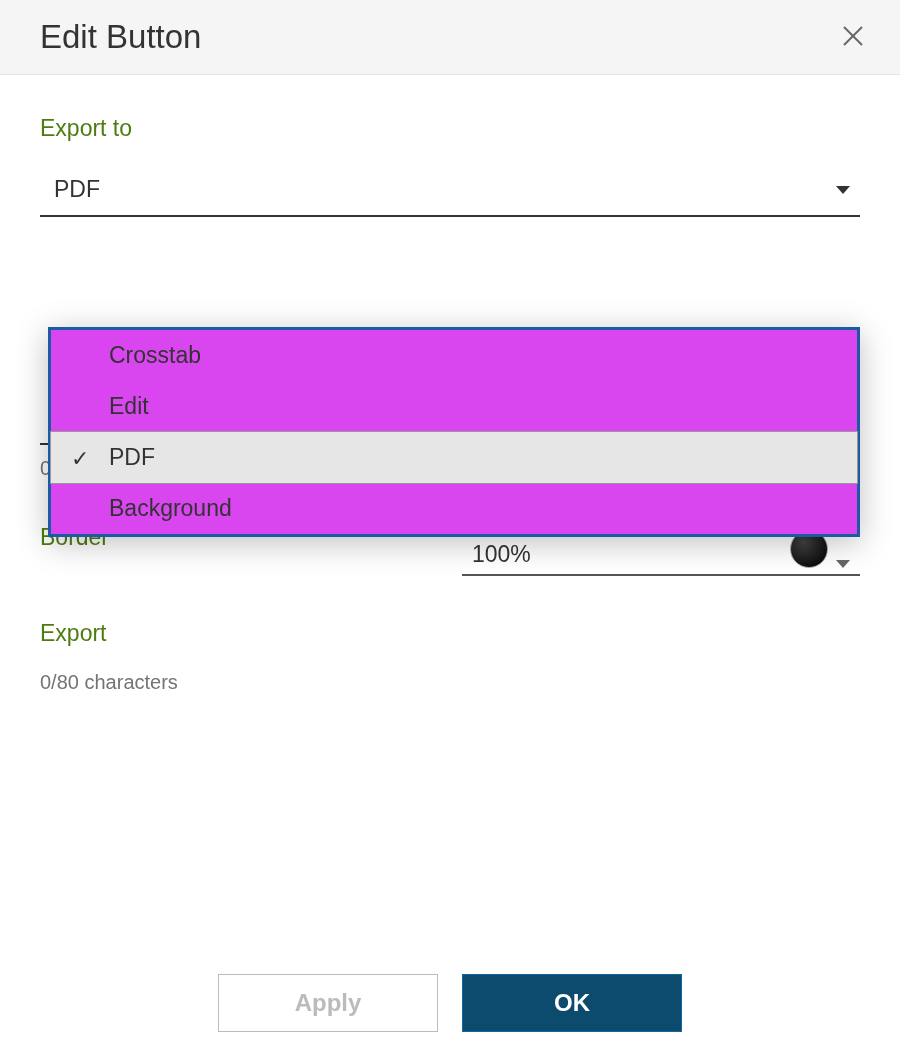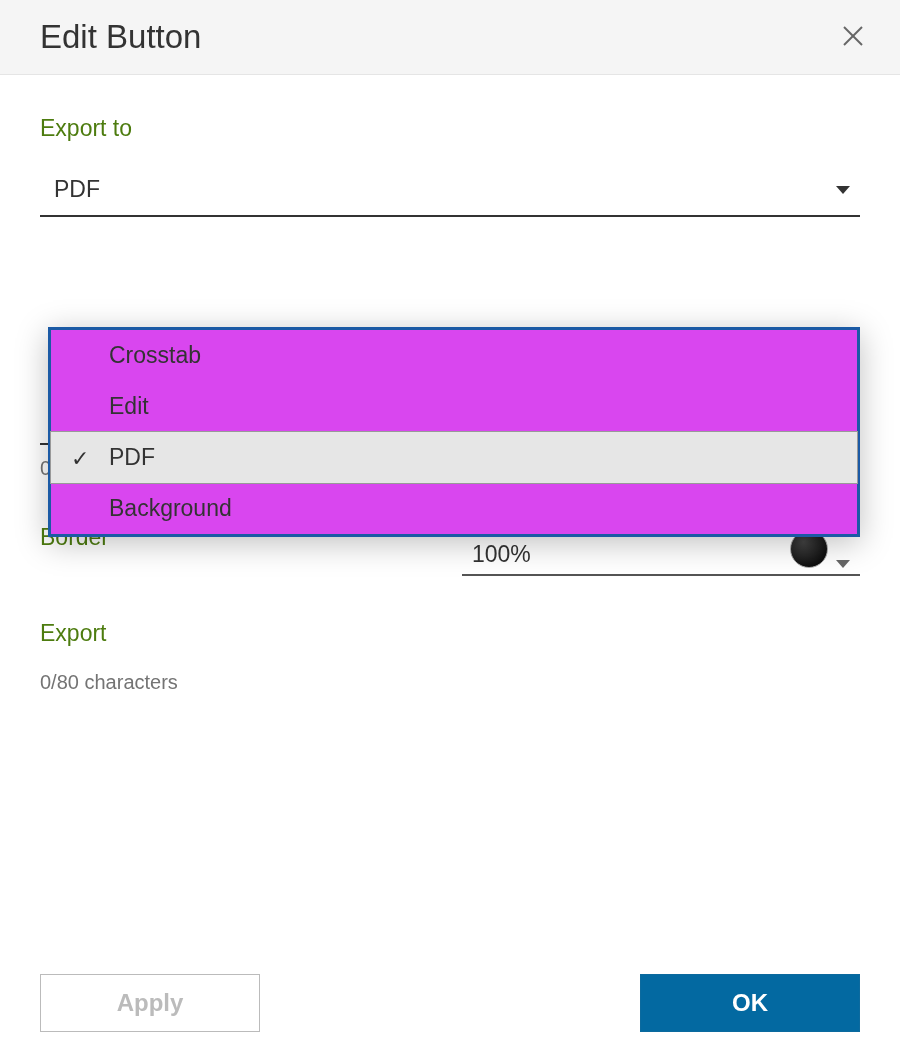--- a/index.html
+++ b/index.html
@@ -167,40 +167,40 @@
       border: 1px solid #888;
       color: #333;
       background: #fff;
       outline: none;
     }
     .text-input::placeholder {
       color: #888;
     }
     .footer {
       display: flex;
-      justify-content: space-between;
+      justify-content: center;
       gap: 24px;
       padding: 12px 40px 30px 40px;
     }
     .btn {
       min-width: 220px;
       padding: 14px 24px;
       font-size: 24px;
       font-weight: 600;
       cursor: pointer;
       text-align: center;
       border: 1px solid transparent;
     }
     .btn-secondary {
       background: #fff;
       border: 1px solid #bbb;
       color: #bbb;
     }
     .btn-primary {
-      background: #0369a1;
+      background: #0c4a6e;
       color: #fff;
       border: 1px solid #0c6a9e;
     }
   </style>
 </head>
 <body>
 
 <div class="dialog">
   <div class="header">
     <div class="header-title">Edit Button</div>

